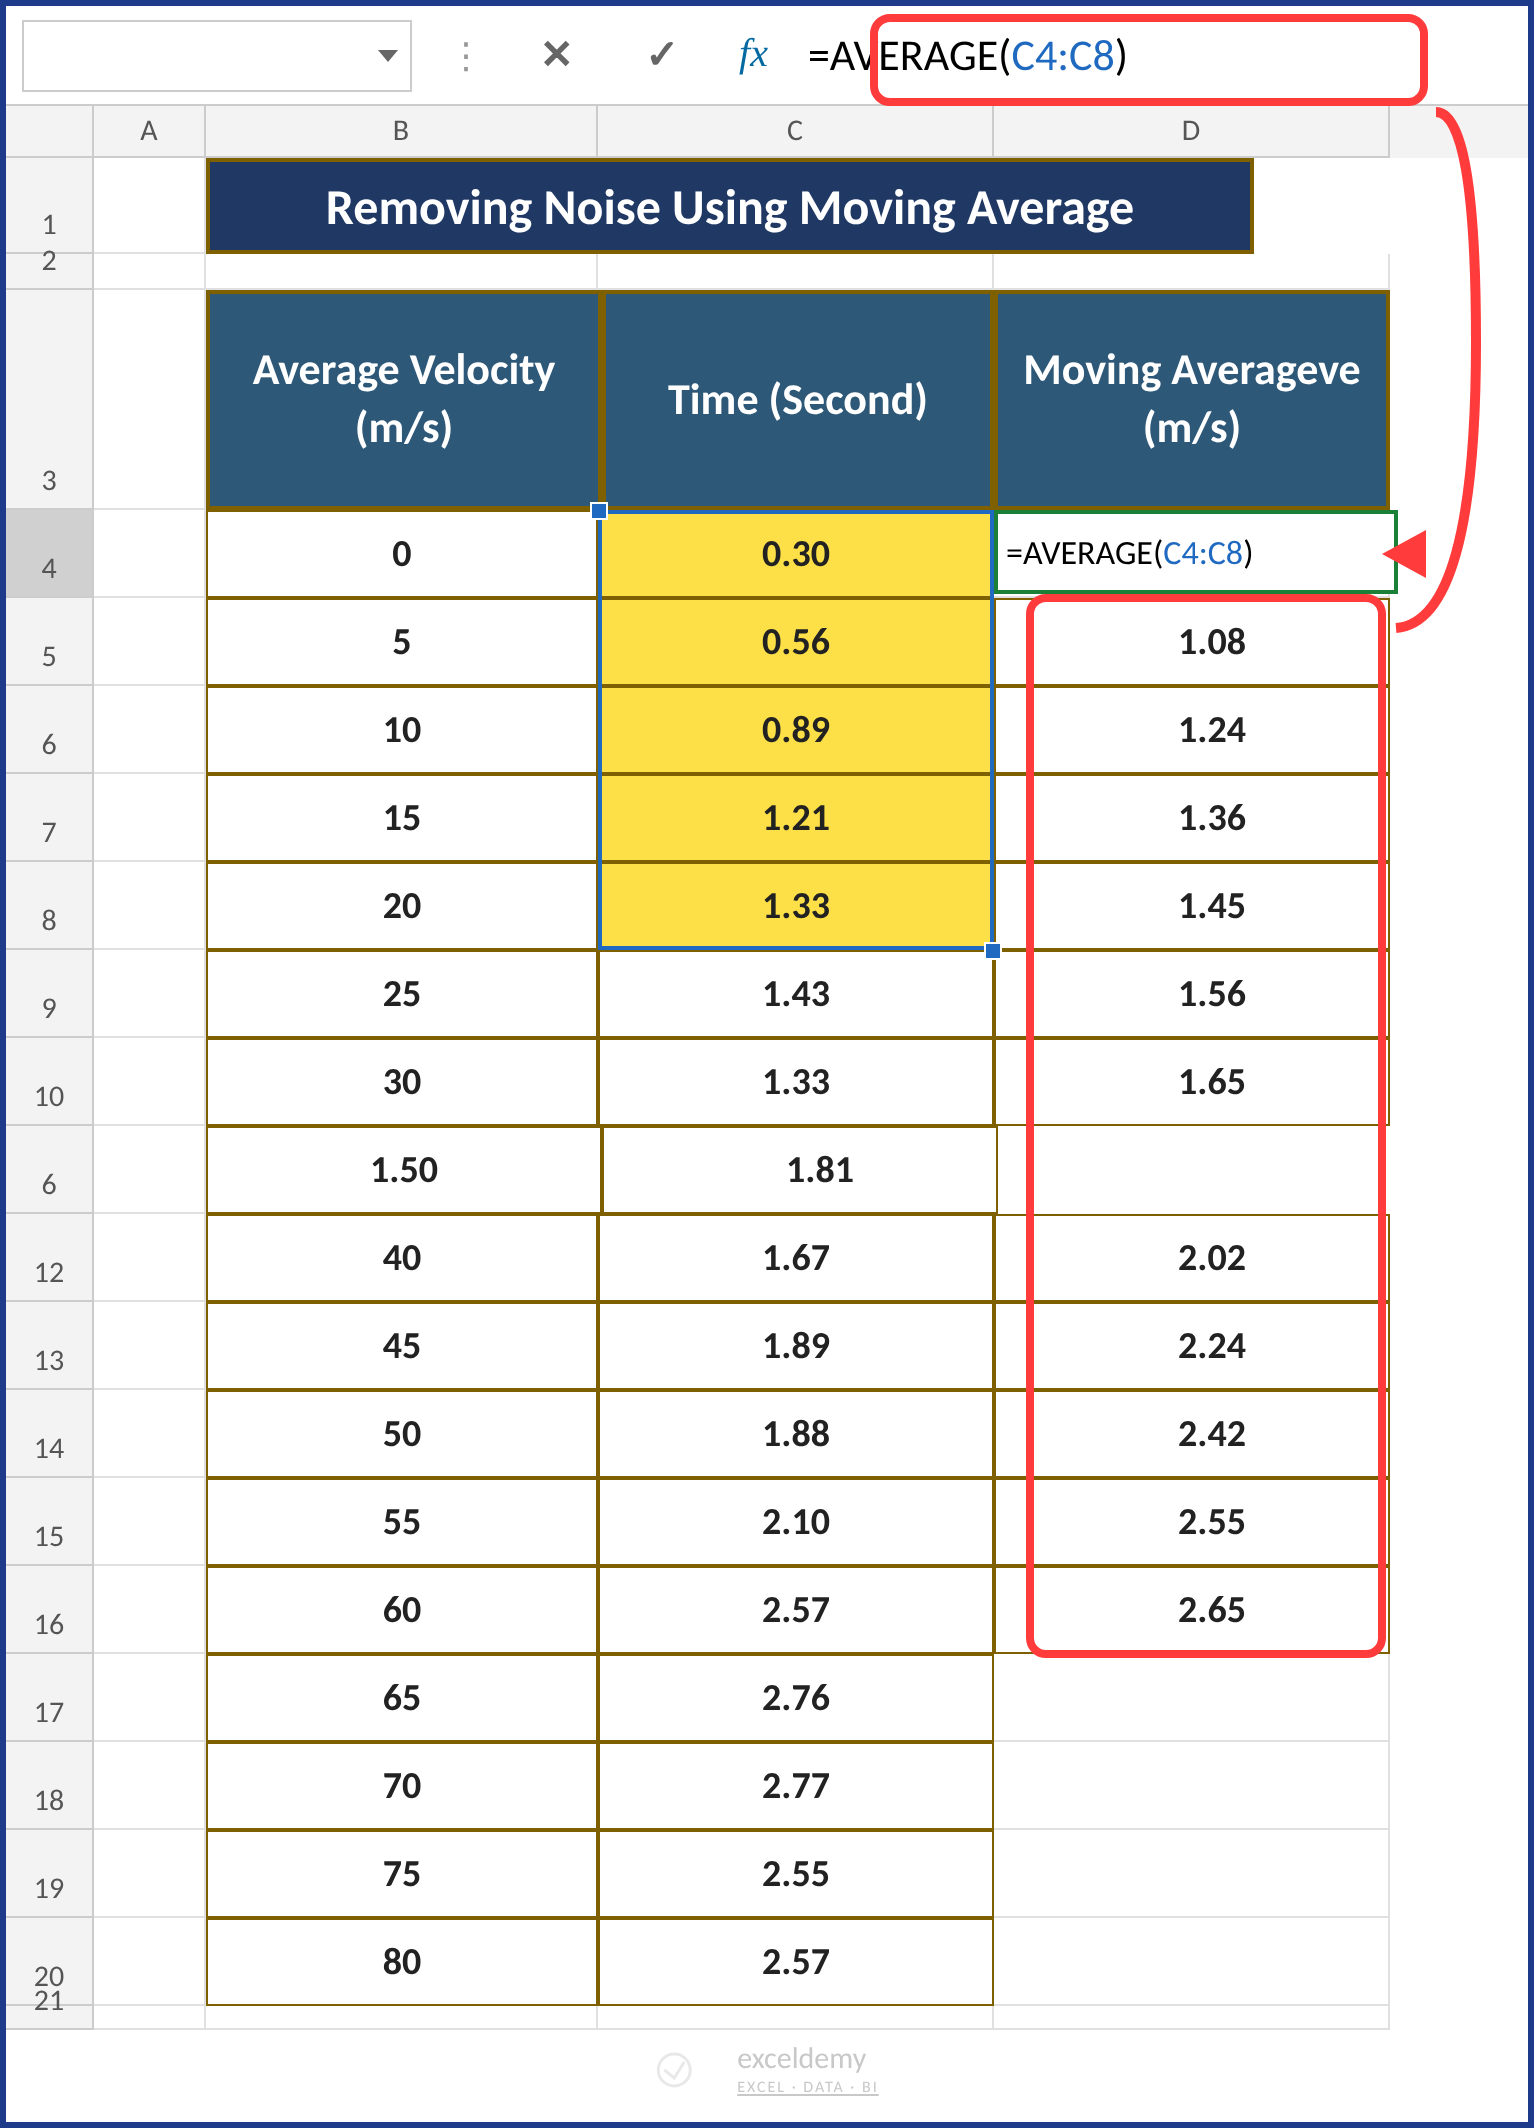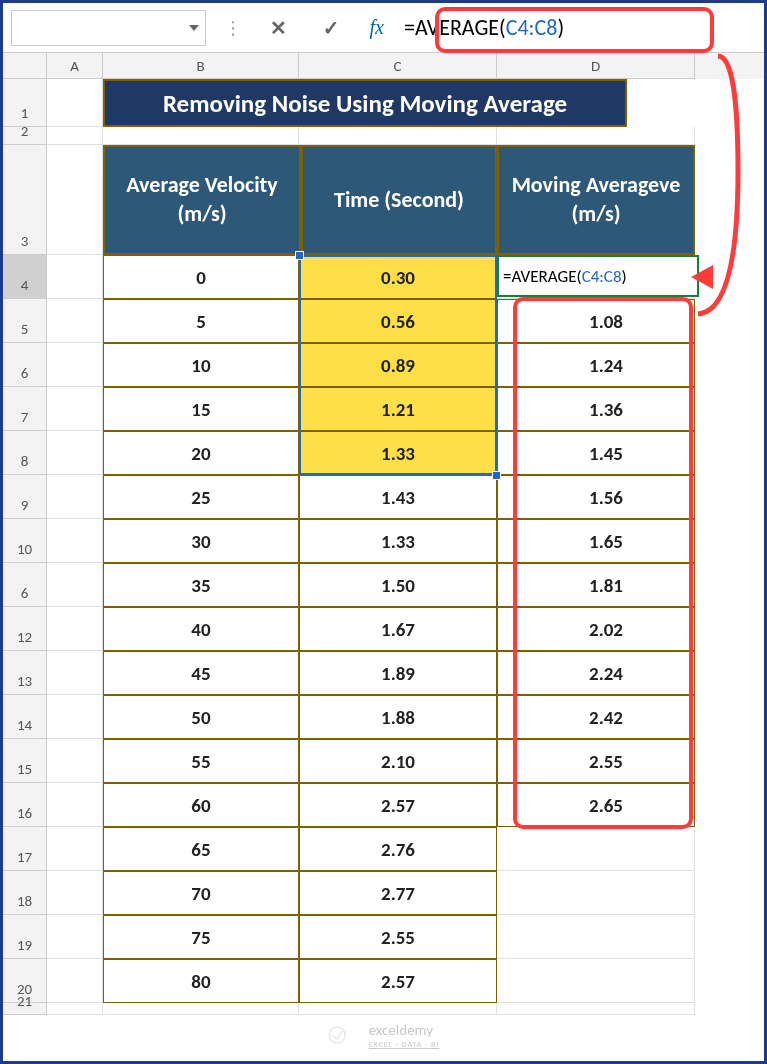--- a/index.html
+++ b/index.html
@@ -294,21 +294,20 @@
   <div class="row data-row">
     <div class="rh">10</div>
     <div class="cell ca"></div>
     <div class="cell cb dc">30</div>
     <div class="cell cc dc">1.33</div>
     <div class="cell cd dc">1.65</div>
   </div>
   <div class="row data-row">
     <div class="rh">6</div>
     <div class="cell ca"></div>
-    <div class="cell cb dc">35</div>
     <div class="cell cc dc">1.50</div>
     <div class="cell cd dc">1.81</div>
   </div>
   <div class="row data-row">
     <div class="rh">12</div>
     <div class="cell ca"></div>
     <div class="cell cb dc">40</div>
     <div class="cell cc dc">1.67</div>
     <div class="cell cd dc">2.02</div>
   </div>

